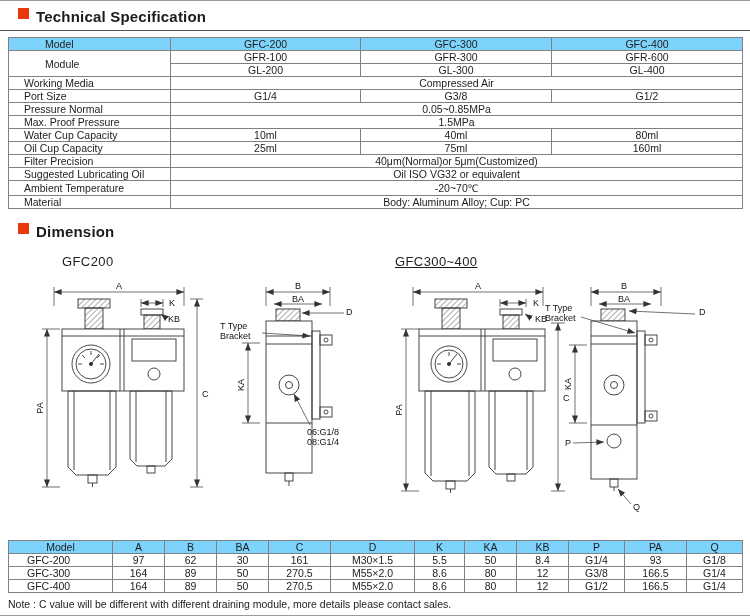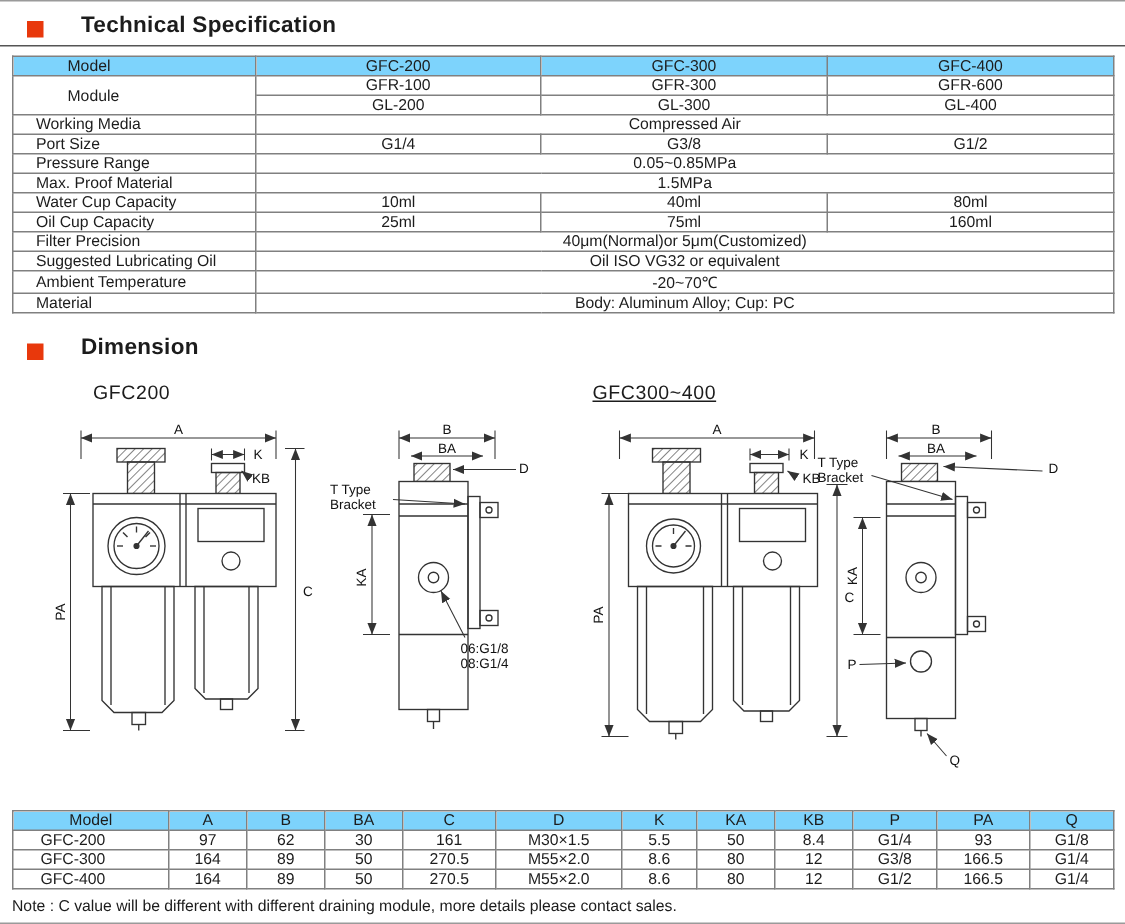--- a/index.html
+++ b/index.html
@@ -2,21 +2,21 @@
 <html><head>
 <meta charset="utf-8">
 <style>
   * { margin:0; padding:0; box-sizing:border-box; }
   html,body { background:#fff; }
   body {
     width:750px; height:616px; position:relative; overflow:hidden;
     font-family:"Liberation Sans", sans-serif; color:#1c1c1c;
   }
   .page { position:absolute; inset:0; border-top:1px solid #9a9a9a; border-bottom:1px solid #9a9a9a; }
-  .sec-head { display:flex; align-items:flex-end; gap:25px; margin:7px 0 0 18px; }
+  .sec-head { display:flex; align-items:flex-start; gap:7px; margin:7px 0 0 18px; }
   .sec2 { margin-top:14px; }
   .bullet { width:11px; height:11px; background:#e8380c; flex:0 0 auto; }
   .sec-title { font-size:15px; font-weight:bold; letter-spacing:.2px; }
   .head-rule { border-top:1px solid #555; margin-top:5px; }
   table { border-collapse:collapse; table-layout:fixed; width:734px; margin:6px 0 0 8px; font-size:10.5px; }
   td { border:1px solid #808080; text-align:center; height:12px; padding:0 3px; overflow:hidden; white-space:nowrap; }
   tr.hdr td { background:#7dd3fc; }
   td.lbl  { text-align:left; padding-left:15px; }
   td.lbl2 { text-align:left; padding-left:36px; }
   td.mdl  { text-align:left; padding-left:18px; }
@@ -70,25 +70,25 @@
           <td class="lbl">Working Media</td>
           <td colspan="3">Compressed Air</td>
         </tr>
         <tr>
           <td class="lbl">Port Size</td>
           <td>G1/4</td>
           <td>G3/8</td>
           <td>G1/2</td>
         </tr>
         <tr>
-          <td class="lbl">Pressure Range</td>
+          <td class="lbl">Pressure Normal</td>
           <td colspan="3">0.05~0.85MPa</td>
         </tr>
         <tr>
-          <td class="lbl">Max. Proof Material</td>
+          <td class="lbl">Max. Proof Pressure</td>
           <td colspan="3">1.5MPa</td>
         </tr>
         <tr>
           <td class="lbl">Water Cup Capacity</td>
           <td>10ml</td>
           <td>40ml</td>
           <td>80ml</td>
         </tr>
         <tr>
           <td class="lbl">Oil Cup Capacity</td>

